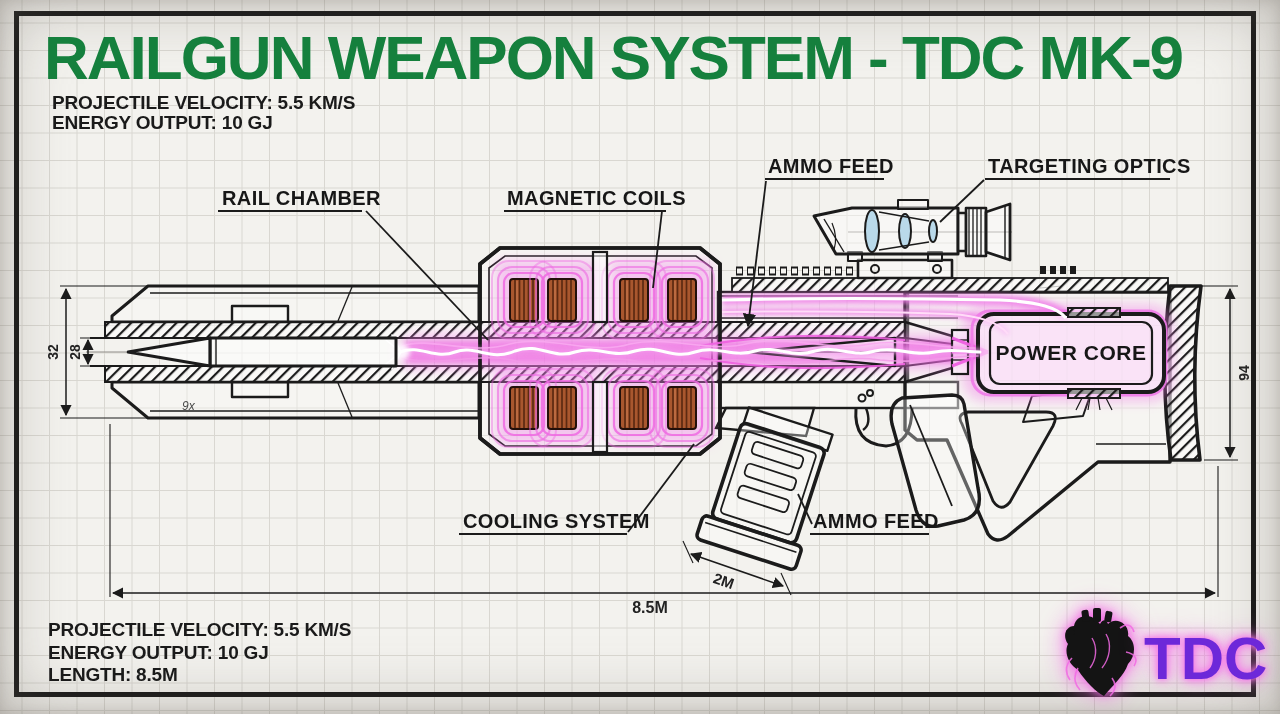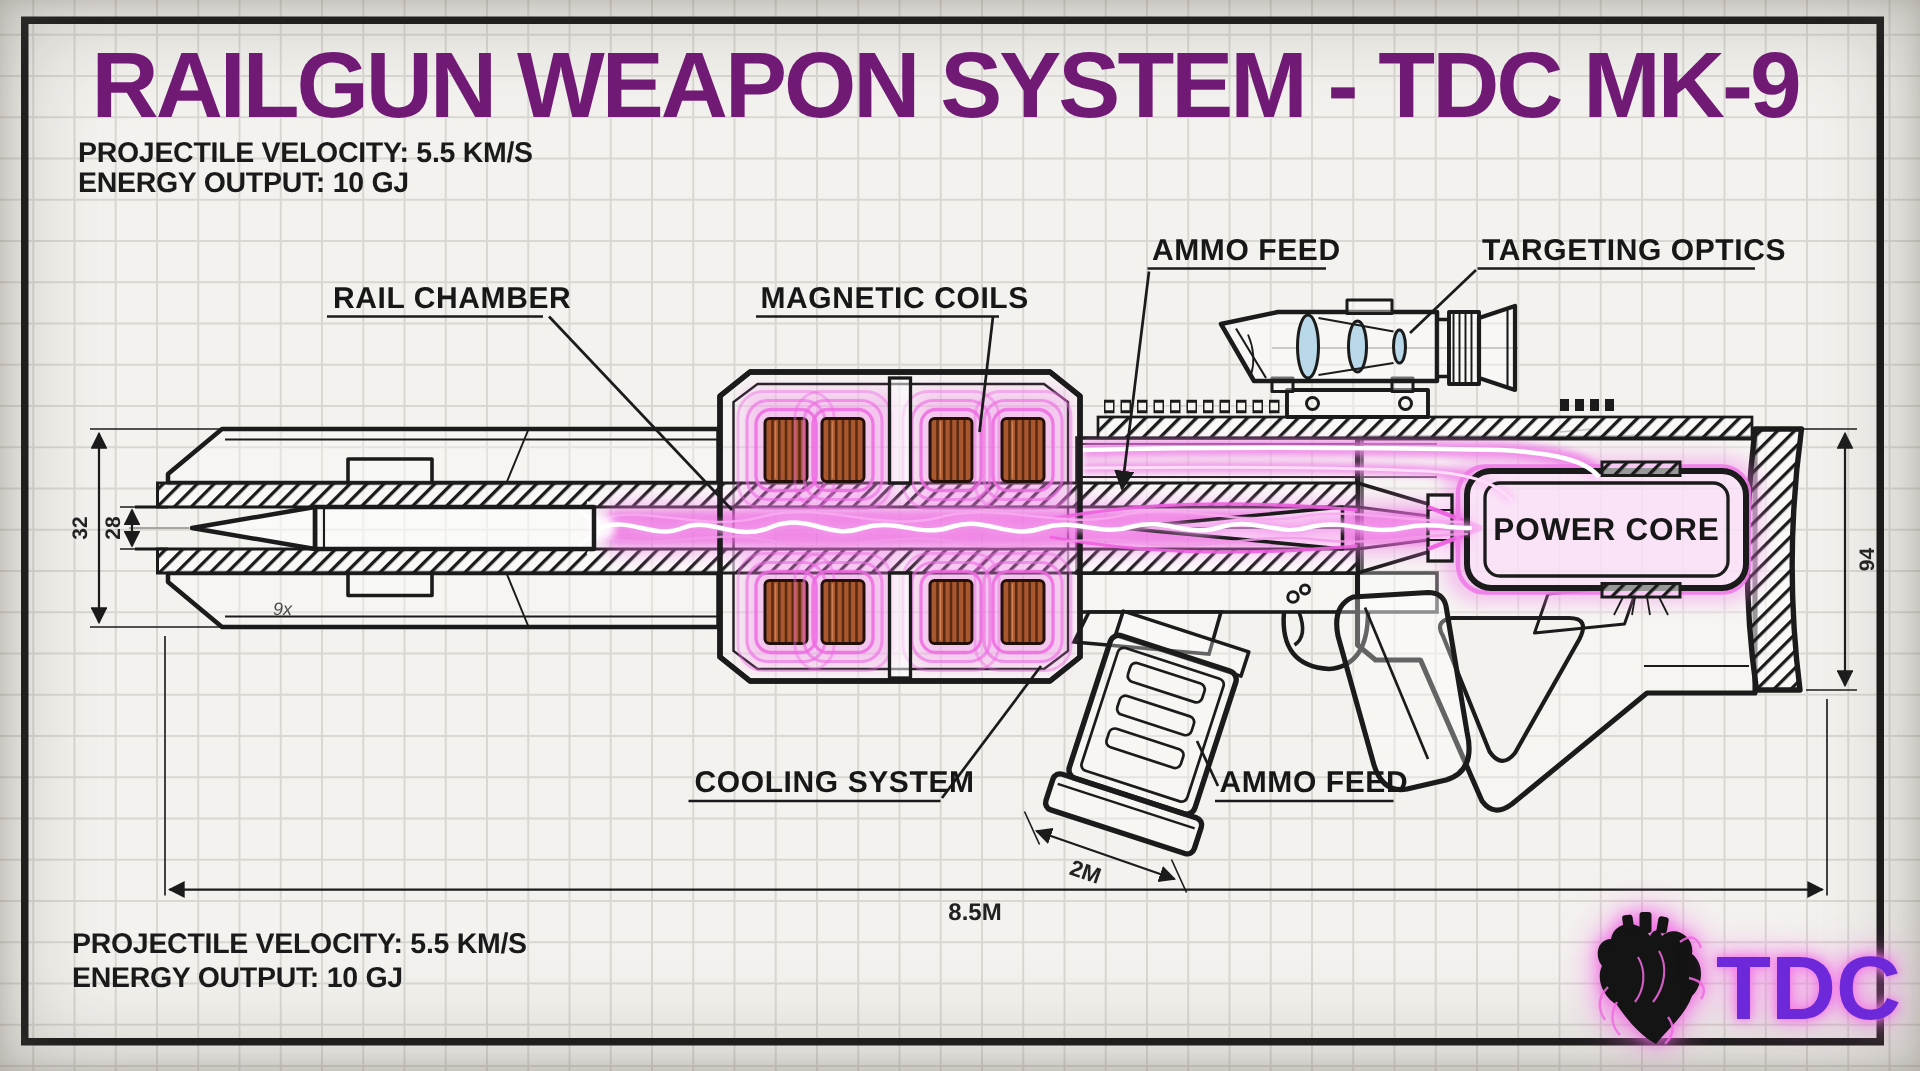--- a/index.html
+++ b/index.html
@@ -7,22 +7,22 @@
          background:#f3f2ee;font-family:"Liberation Sans",sans-serif;}
   .grid{position:absolute;inset:0;
     background-image:
       linear-gradient(#d9d7d1 1px, transparent 1px),
       linear-gradient(90deg,#d9d7d1 1px, transparent 1px);
     background-size:27.5px 27.5px;background-position:-6px -5px;}
   .vignette{position:absolute;inset:0;pointer-events:none;
     box-shadow:inset 0 0 70px rgba(110,105,95,.45), inset 0 0 14px rgba(110,105,95,.25);}
   .frame{position:absolute;left:14px;top:11px;width:1242px;height:686px;
     border:5px solid #141414;box-sizing:border-box;}
-  .title{position:absolute;left:61px;top:22px;width:1200px;
-    font-size:62px;font-weight:900;letter-spacing:-2px;color:#701a75;white-space:nowrap;}
+  .title{position:absolute;left:44px;top:22px;width:1200px;
+    font-size:62px;font-weight:900;letter-spacing:-2px;color:#15803d;white-space:nowrap;}
   .specs-top{position:absolute;left:52px;top:93px;font-size:19px;font-weight:800;
     letter-spacing:-.2px;color:#1a1a1a;line-height:19.5px;}
   .specs-bottom{position:absolute;left:48px;top:619px;font-size:19px;font-weight:800;
     letter-spacing:-.2px;color:#1a1a1a;line-height:22.5px;}
   .logo{position:absolute;left:1062px;top:606px;width:204px;height:100px;}
   .logo-text{position:absolute;left:82px;top:18px;font-size:60px;font-weight:900;
     letter-spacing:0px;color:#6d28d9;
     text-shadow:0 0 6px #f473e8,0 0 14px #f473e8,0 0 26px rgba(244,115,232,.65);}
   .heart{position:absolute;left:0px;top:2px;
     filter:drop-shadow(0 0 5px #f26ae4) drop-shadow(0 0 12px rgba(242,106,228,.75));}
@@ -281,20 +281,21 @@
   <div class="vignette"></div>
 
   <div class="title">RAILGUN WEAPON SYSTEM - TDC MK-9</div>
   <div class="specs-top">
     <div>PROJECTILE VELOCITY: 5.5 KM/S</div>
     <div>ENERGY OUTPUT: 10 GJ</div>
   </div>
   <div class="specs-bottom">
     <div>PROJECTILE VELOCITY: 5.5 KM/S</div>
     <div>ENERGY OUTPUT: 10 GJ</div>
+    <div>LENGTH: 8.5M</div>
   </div>
 
   <div class="logo">
     <svg class="heart" width="80" height="94" viewBox="0 0 80 94">
       <path d="M38,16 C30,4 14,6 12,18 C4,18 0,28 6,36 C2,44 6,56 16,62 C24,74 34,84 42,88 C50,78 62,68 66,56 C74,48 74,34 66,28 C68,16 54,8 46,16 C44,10 40,12 38,16 Z" fill="#141414"></path>
       <rect x="20" y="2" width="7" height="12" rx="2" fill="#141414" transform="rotate(-8 23 8)"></rect>
       <rect x="31" y="0" width="8" height="14" rx="2" fill="#141414"></rect>
       <rect x="43" y="3" width="7" height="11" rx="2" fill="#141414" transform="rotate(10 46 8)"></rect>
       <rect x="4" y="22" width="9" height="5" rx="2" fill="#141414"></rect>
       <path d="M30,30 C36,40 34,52 28,60 M44,26 C50,36 48,50 40,60" stroke="#f26ae4" stroke-width="1.4" fill="none" opacity=".85"></path>

